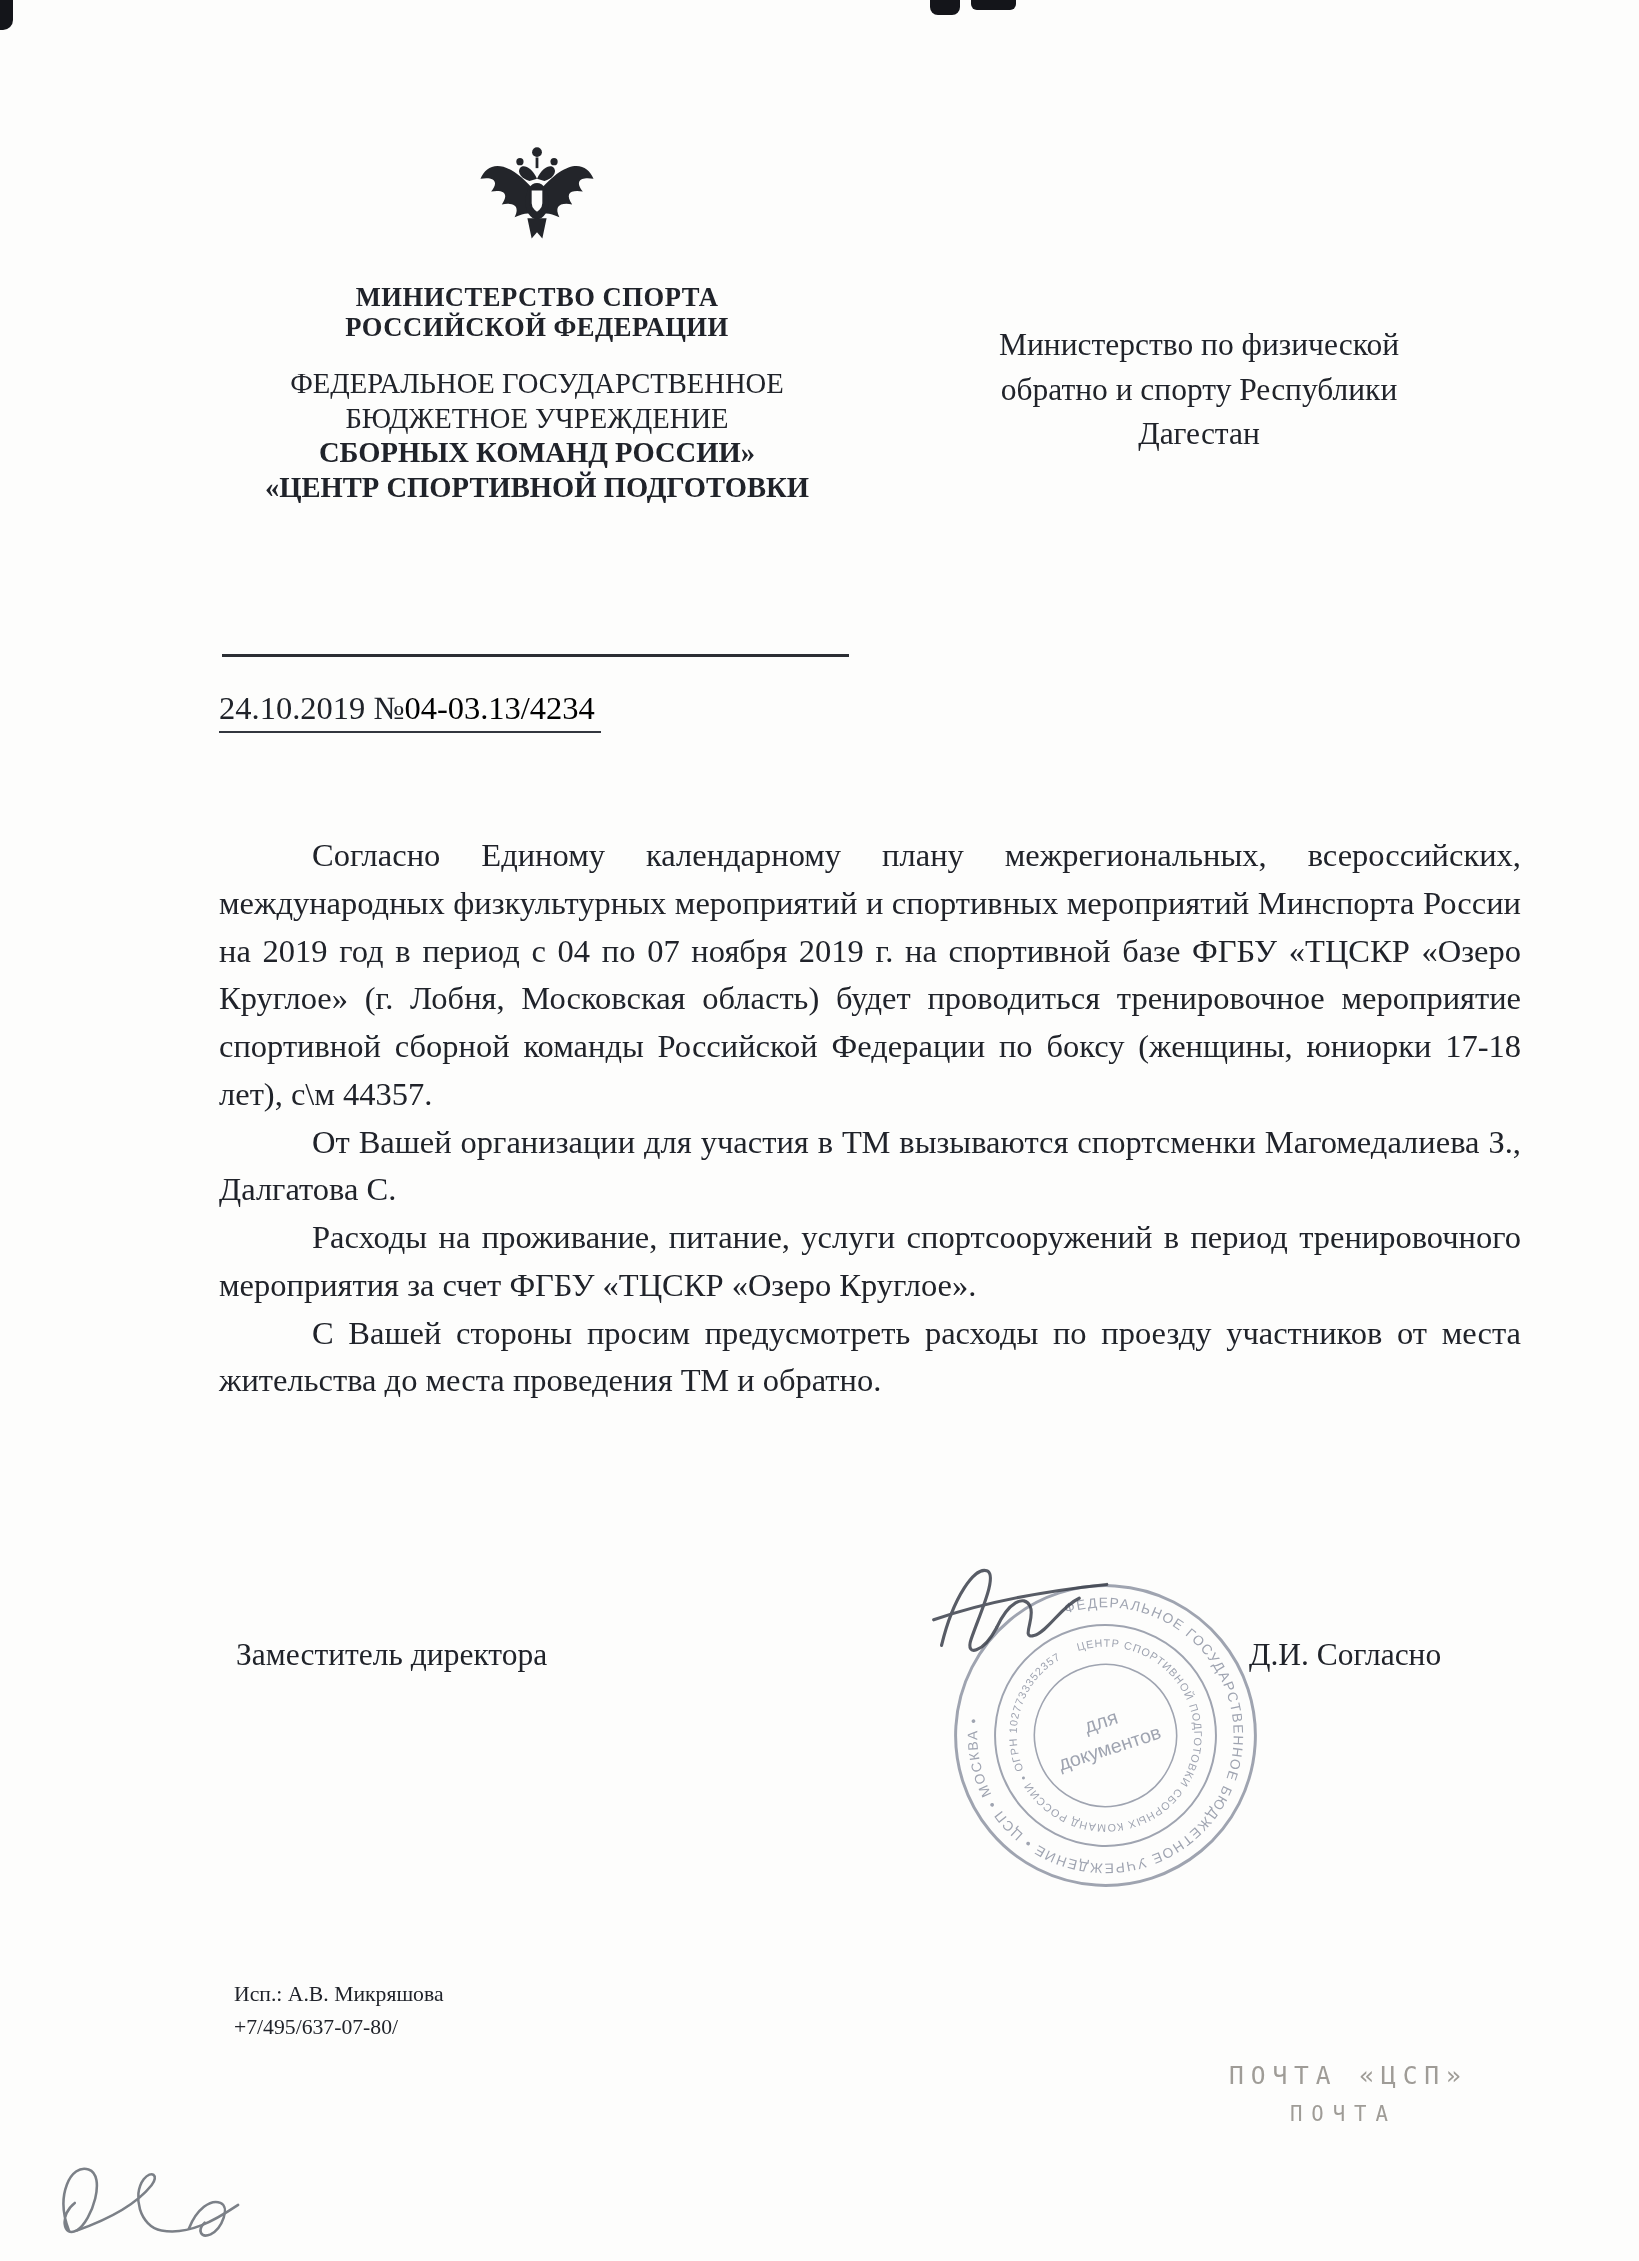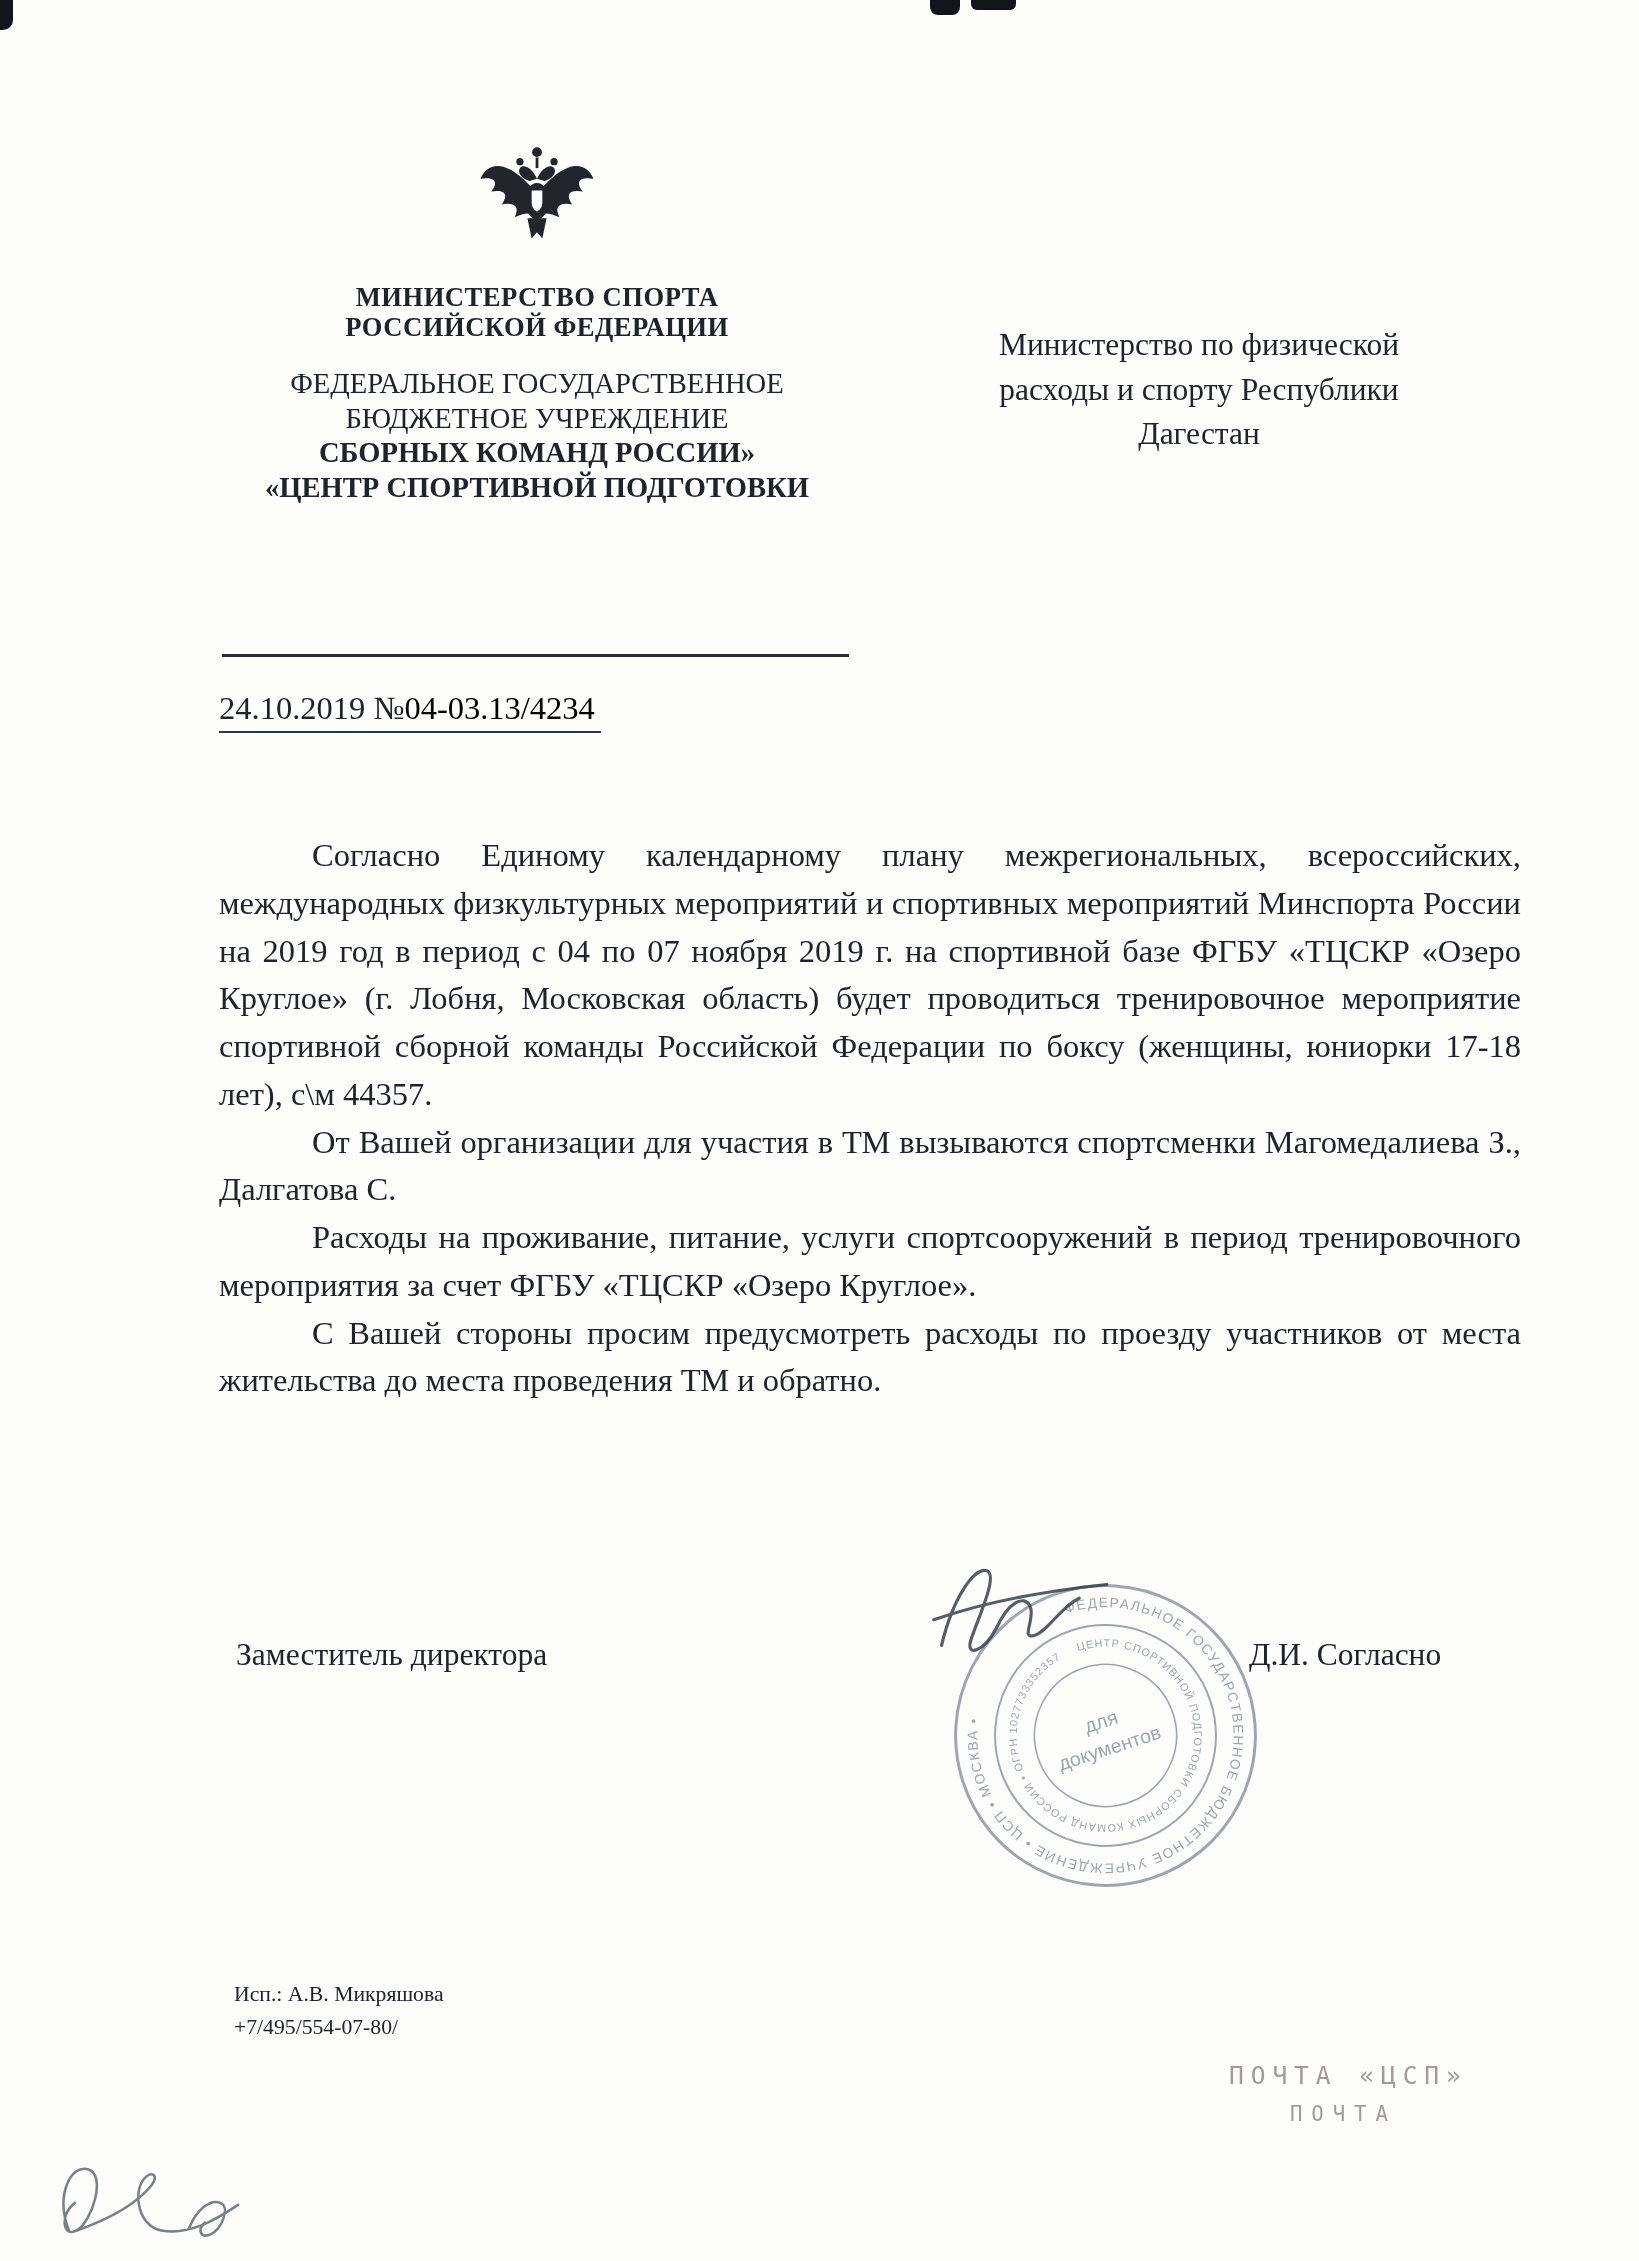--- a/index.html
+++ b/index.html
@@ -81,21 +81,21 @@
       <div>ФЕДЕРАЛЬНОЕ ГОСУДАРСТВЕННОЕ</div>
       <div>БЮДЖЕТНОЕ УЧРЕЖДЕНИЕ</div>
       <div class="b">СБОРНЫХ КОМАНД РОССИИ»</div>
       <div class="b">«ЦЕНТР СПОРТИВНОЙ ПОДГОТОВКИ</div>
     </div>
   </div>
   <div class="rule"></div>
 
   <div class="recipient">
     <div>Министерство по физической</div>
-    <div>расходы и спорту Республики</div>
+    <div>обратно и спорту Республики</div>
     <div>Дагестан</div>
   </div>
 
   <div class="refline">
     <span class="underlined">
       <span>24.10.2019 №</span><span class="ref-number">04-03.13/4234</span>
     </span>
   </div>
 
   <div class="bodytext">
@@ -131,21 +131,21 @@
   <svg class="signature-svg" viewBox="0 0 240 150" aria-hidden="true">
     <g fill="none" stroke="#3c414c" stroke-width="3.2" stroke-linecap="round" opacity="0.85">
       <path d="M28 110 C40 60 62 30 74 34 C86 38 66 80 58 104 C52 122 70 118 84 92"></path>
       <path d="M84 92 C96 66 112 58 118 70 C124 82 108 104 122 100 C136 96 150 70 168 62"></path>
       <path d="M20 84 C60 70 120 56 196 48"></path>
     </g>
   </svg>
 
   <div class="executor">
     <div>Исп.: А.В. Микряшова</div>
-    <div>+7/495/554-07-80/</div>
+    <div>+7/495/637-07-80/</div>
   </div>
 
   <div class="postal">
     <div>ПОЧТА «ЦСП»</div>
     <div class="l2">ПОЧТА</div>
   </div>
 
   <svg class="scribble" viewBox="0 0 230 125" aria-hidden="true">
     <g fill="none" stroke="#6e737b" stroke-width="2.6" stroke-linecap="round" opacity="0.9">
       <path d="M28 96 C14 60 30 28 48 34 C66 40 52 86 36 96 C22 104 18 80 34 68"></path>

